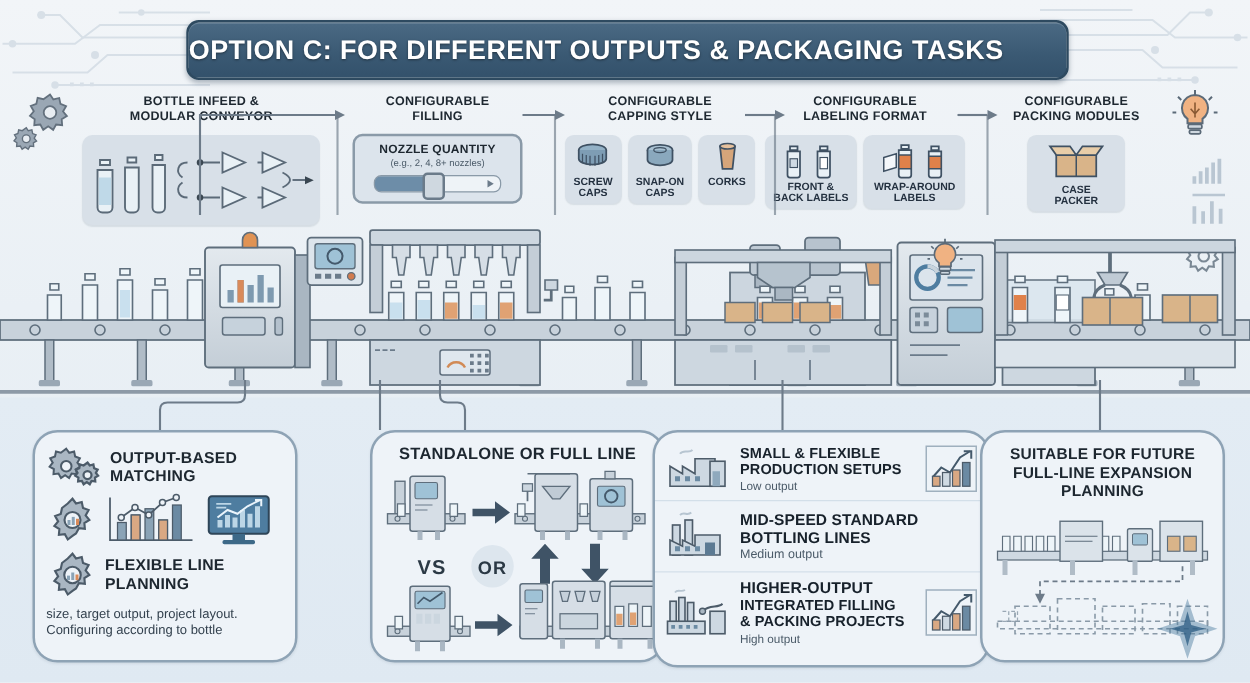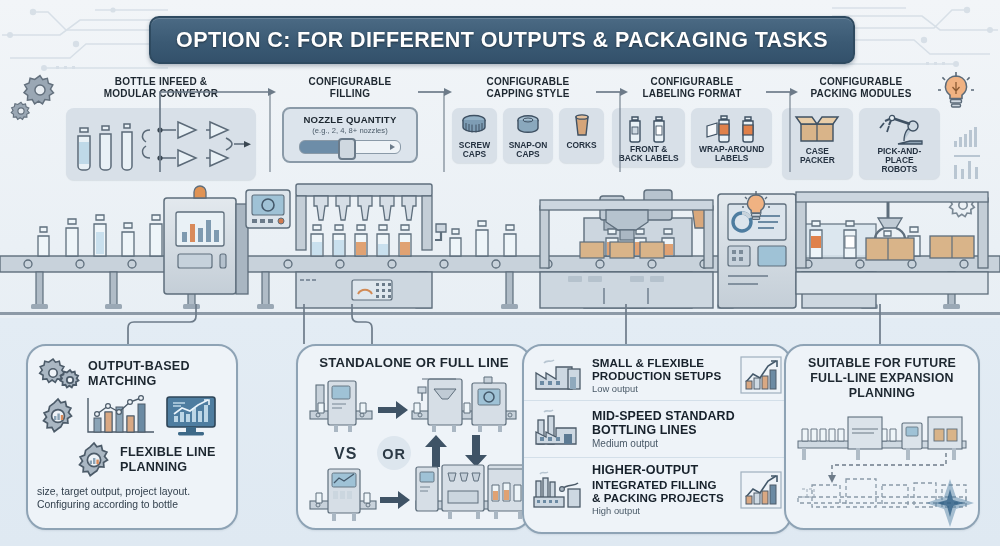--- a/index.html
+++ b/index.html
@@ -15,21 +15,21 @@
   .circuit{position:absolute;top:0;pointer-events:none;opacity:.55}
   .circuit.left{left:0}
   .circuit.right{right:0}
 
   
   .title-banner{
     position:absolute;left:149px;top:16px;width:702px;height:44px;
     background:linear-gradient(180deg,#4b6a84 0%,#3b5a74 55%,#33516b 100%);
     border:2px solid #2e4a60;border-radius:10px;
     box-shadow:0 2px 4px rgba(40,60,80,.35), inset 0 1px 0 rgba(255,255,255,.18);
-    display:flex;align-items:center;justify-content:center;
+    display:flex;align-items:center;
   }
   .title-banner span{
     color:#fff;font-size:21.5px;font-weight:bold;letter-spacing:.4px;
     text-shadow:0 1px 2px rgba(0,0,0,.45);white-space:nowrap;
   }
 
   
   .stage{position:absolute;text-align:center;}
   .stage-title{
     font-size:10px;font-weight:bold;color:#1d2730;line-height:1.18;
@@ -324,35 +324,20 @@
     <div class="chip-row">
       <div class="chip" style="width:68px">
         <svg width="48" height="32" viewBox="0 0 48 32">
           <path d="M8 11h32v17H8z" fill="#d9b489" stroke="#3f5163" stroke-width="1.4"></path>
           <path d="M8 11L3 4h16l5 7zM40 11l5-7H29l-5 7z" fill="#e8cda8" stroke="#3f5163" stroke-width="1.4"></path>
           <path d="M24 11v17" stroke="#3f5163" stroke-width="1.2"></path>
         </svg>
         <div class="chip-label">
           <div>CASE</div>
           <div>PACKER</div>
-        </div>
-      </div>
-      <div class="chip" style="width:80px">
-        <svg width="54" height="32" viewBox="0 0 54 32">
-          <path d="M38 28h12v3H26z" fill="#8fa3b4" stroke="#3f5163" stroke-width="1.3"></path>
-          <path d="M32 28c0-9 4-14 9-14" fill="#b9c8d5" stroke="#3f5163" stroke-width="1.3"></path>
-          <circle cx="41" cy="13" r="5" fill="#cfdae3" stroke="#3f5163" stroke-width="1.4"></circle>
-          <path d="M38 11L20 5" stroke="#3f5163" stroke-width="2.6" fill="none"></path>
-          <path d="M20 5l-3 7M20 5l-7 3" stroke="#3f5163" stroke-width="2" fill="none"></path>
-          <path d="M12 10l-4 5M17 13l-2 6" stroke="#3f5163" stroke-width="1.8" fill="none"></path>
-          <circle cx="20" cy="5" r="2.6" fill="#e9f1f6" stroke="#3f5163" stroke-width="1.2"></circle>
-        </svg>
-        <div class="chip-label">
-          <div>PICK-AND-PLACE</div>
-          <div>ROBOTS</div>
         </div>
       </div>
     </div>
   </div>
 
   <svg class="conn" style="left:0;top:76px" width="1000" height="110">
     <g stroke="#6d7b89" stroke-width="1.7" fill="none">
       <path d="M160 96 V16 H268"></path>
       <path d="M350 96 V16 H268" opacity="0"></path>
       <path d="M418 16 H444"></path>
@@ -709,21 +694,21 @@
           <polyline points="10,20 18,14 26,17 34,11 44,6" fill="none" stroke="#eaf4fb" stroke-width="1.6"></polyline>
           <path d="M40 6h5v5" fill="none" stroke="#eaf4fb" stroke-width="1.6"></path>
           <g stroke="#bcd6e6" stroke-width="1.4">
               <path d="M9 9h12M9 12h8"></path>
             </g>
           <rect x="22" y="33" width="10" height="5" fill="#3d6988"></rect>
           <rect x="14" y="38" width="26" height="3.4" rx="1.4" fill="#3d6988"></rect>
         </svg>
       </div>
 
-      <div style="display:flex;align-items:center;gap:6px;padding:2px 8px 0 8px;margin-left:36px;">
+      <div style="display:flex;align-items:center;gap:6px;padding:2px 8px 0 8px;">
         <svg width="40" height="40" viewBox="0 0 40 40" style="margin-left:2px">
           <g fill="#aab7c3" stroke="#4c5b69" stroke-width="1.7">
             <path d="M20 3l2.8 3.8 4.6-1.2 1 4.7 4.5 1.8-2.4 4.2 3 3.7-4 2.4.4 4.7-4.8-.5-2.3 4.2L20 32.7 16.2 35.6l-2.3-4.2-4.8.5.4-4.7-4-2.4 3-3.7-2.4-4.2 4.5-1.8 1-4.7L16.2 6.8z"></path>
             <circle cx="20" cy="20" r="6.6" fill="#eef3f8"></circle>
           </g>
           <g fill="#8aa3b6">
               <rect x="15.6" y="20.5" width="2.4" height="3.6"></rect>
               <rect x="19" y="18" width="2.4" height="6"></rect>
             </g>
           <rect x="22.4" y="19.6" width="2.4" height="4.5" fill="#d98a5a"></rect>

